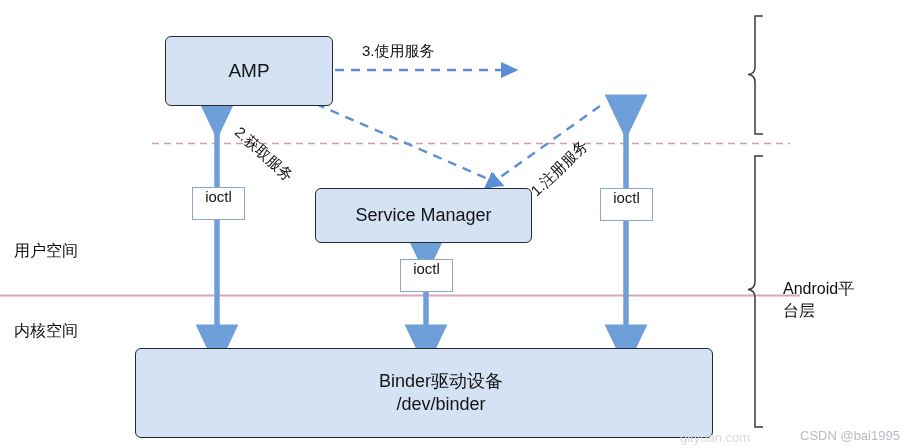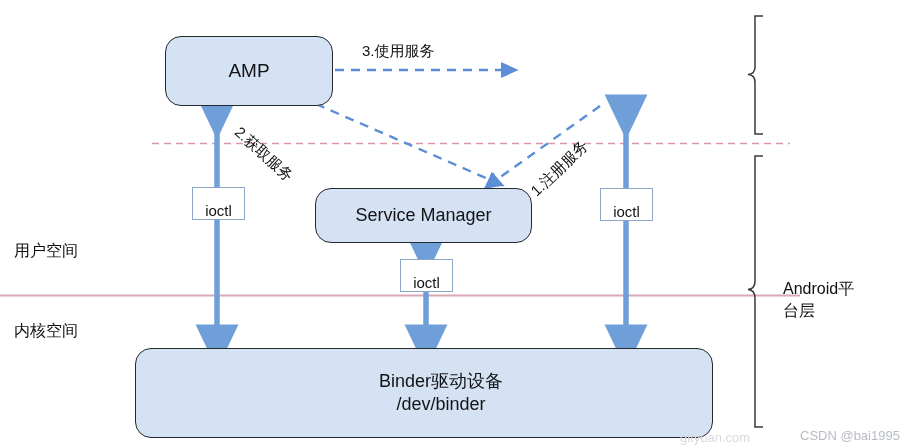--- a/index.html
+++ b/index.html
@@ -15,21 +15,21 @@
     width: 921px;
     height: 448px;
     background: #ffffff;
     overflow: hidden;
   }
   .node {
     position: absolute;
     box-sizing: border-box;
     background: #d5e2f4;
     border: 1.6px solid #24292e;
-    border-radius: 16px;
+    border-radius: 6px;
     display: flex;
     align-items: center;
     justify-content: center;
     text-align: center;
     color: #121416;
     font-size: 19px;
     line-height: 1.28;
     z-index: 6;
   }
   .node-amp  { left: 165px; top: 36px;  width: 168px; height: 70px; }
@@ -37,21 +37,21 @@
   .node-sm   { left: 315px; top: 188px; width: 217px; height: 55px; font-size: 18px; }
   .node-bind { left: 135px; top: 348px; width: 578px; height: 90px; font-size: 18px; padding-left: 34px; }
   .node-bind .two-line { white-space: pre-line; }
 
   .ioctl {
     position: absolute;
     box-sizing: border-box;
     background: #ffffff;
     border: 1px solid #8ba6c9;
     display: flex;
-    align-items: flex-end;
+    align-items: flex-start;
     justify-content: center;
     font-size: 15px;
     color: #121416;
     z-index: 8;
   }
   .ioctl-left   { left: 192px; top: 187px; width: 53px; height: 33px; }
   .ioctl-mid    { left: 400px; top: 259px; width: 53px; height: 33px; }
   .ioctl-right  { left: 600px; top: 188px; width: 53px; height: 33px; }
 
   .side-label {

